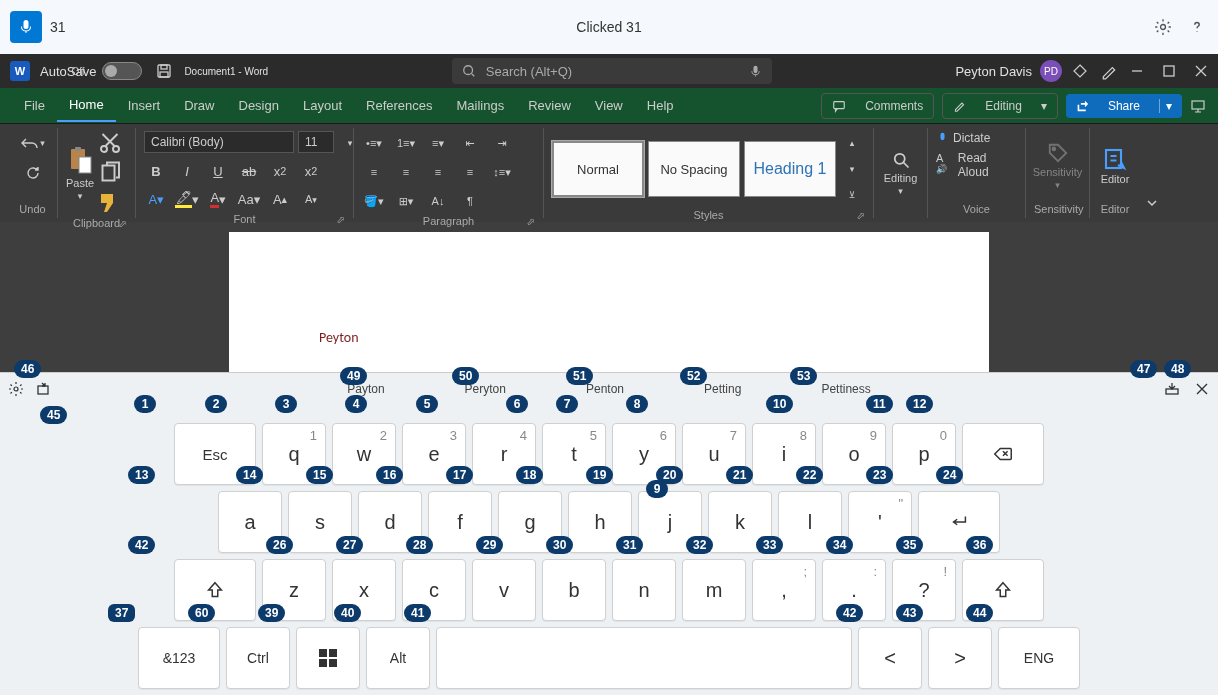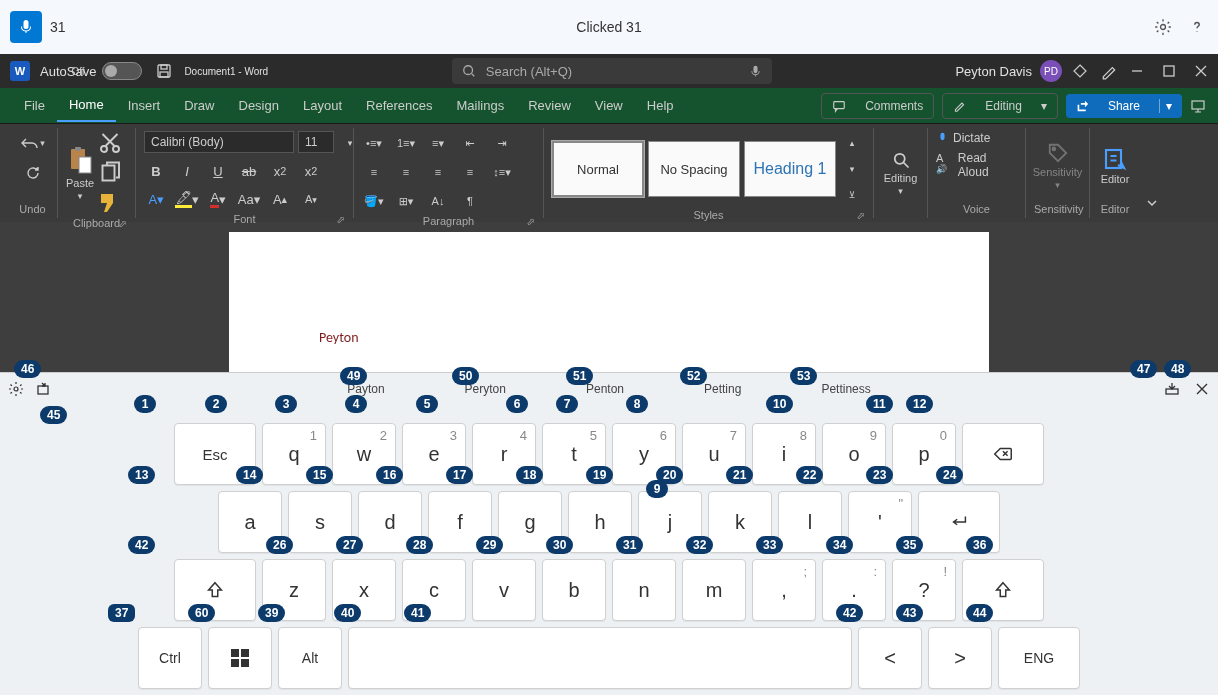--- a/index.html
+++ b/index.html
@@ -448,20 +448,21 @@
         <div class="key key-main">,<span class="key-sec">;</span></div>
         <div class="key key-main">.<span class="key-sec">:</span></div>
         <div class="key key-main">?<span class="key-sec">!</span></div>
         <div class="key key-wide key-shift">
           <svg viewBox="0 0 24 24" fill="none" stroke="#333" stroke-width="1.6">
             <path d="M12 4l7 8h-4v7H9v-7H5z"></path>
           </svg>
         </div>
       </div>
     <div class="key-row" id="row4">
+      <div class="key key-wide key-sm">&amp;123</div>
       <div class="key key-main key-sm">Ctrl</div>
       <div class="key key-main">
         <svg width="20" height="20" viewBox="0 0 20 20" fill="#333">
             <rect x="1" y="1" width="8" height="8"></rect>
             <rect x="11" y="1" width="8" height="8"></rect>
             <rect x="1" y="11" width="8" height="8"></rect>
             <rect x="11" y="11" width="8" height="8"></rect>
           </svg>
       </div>
       <div class="key key-main key-sm">Alt</div>

